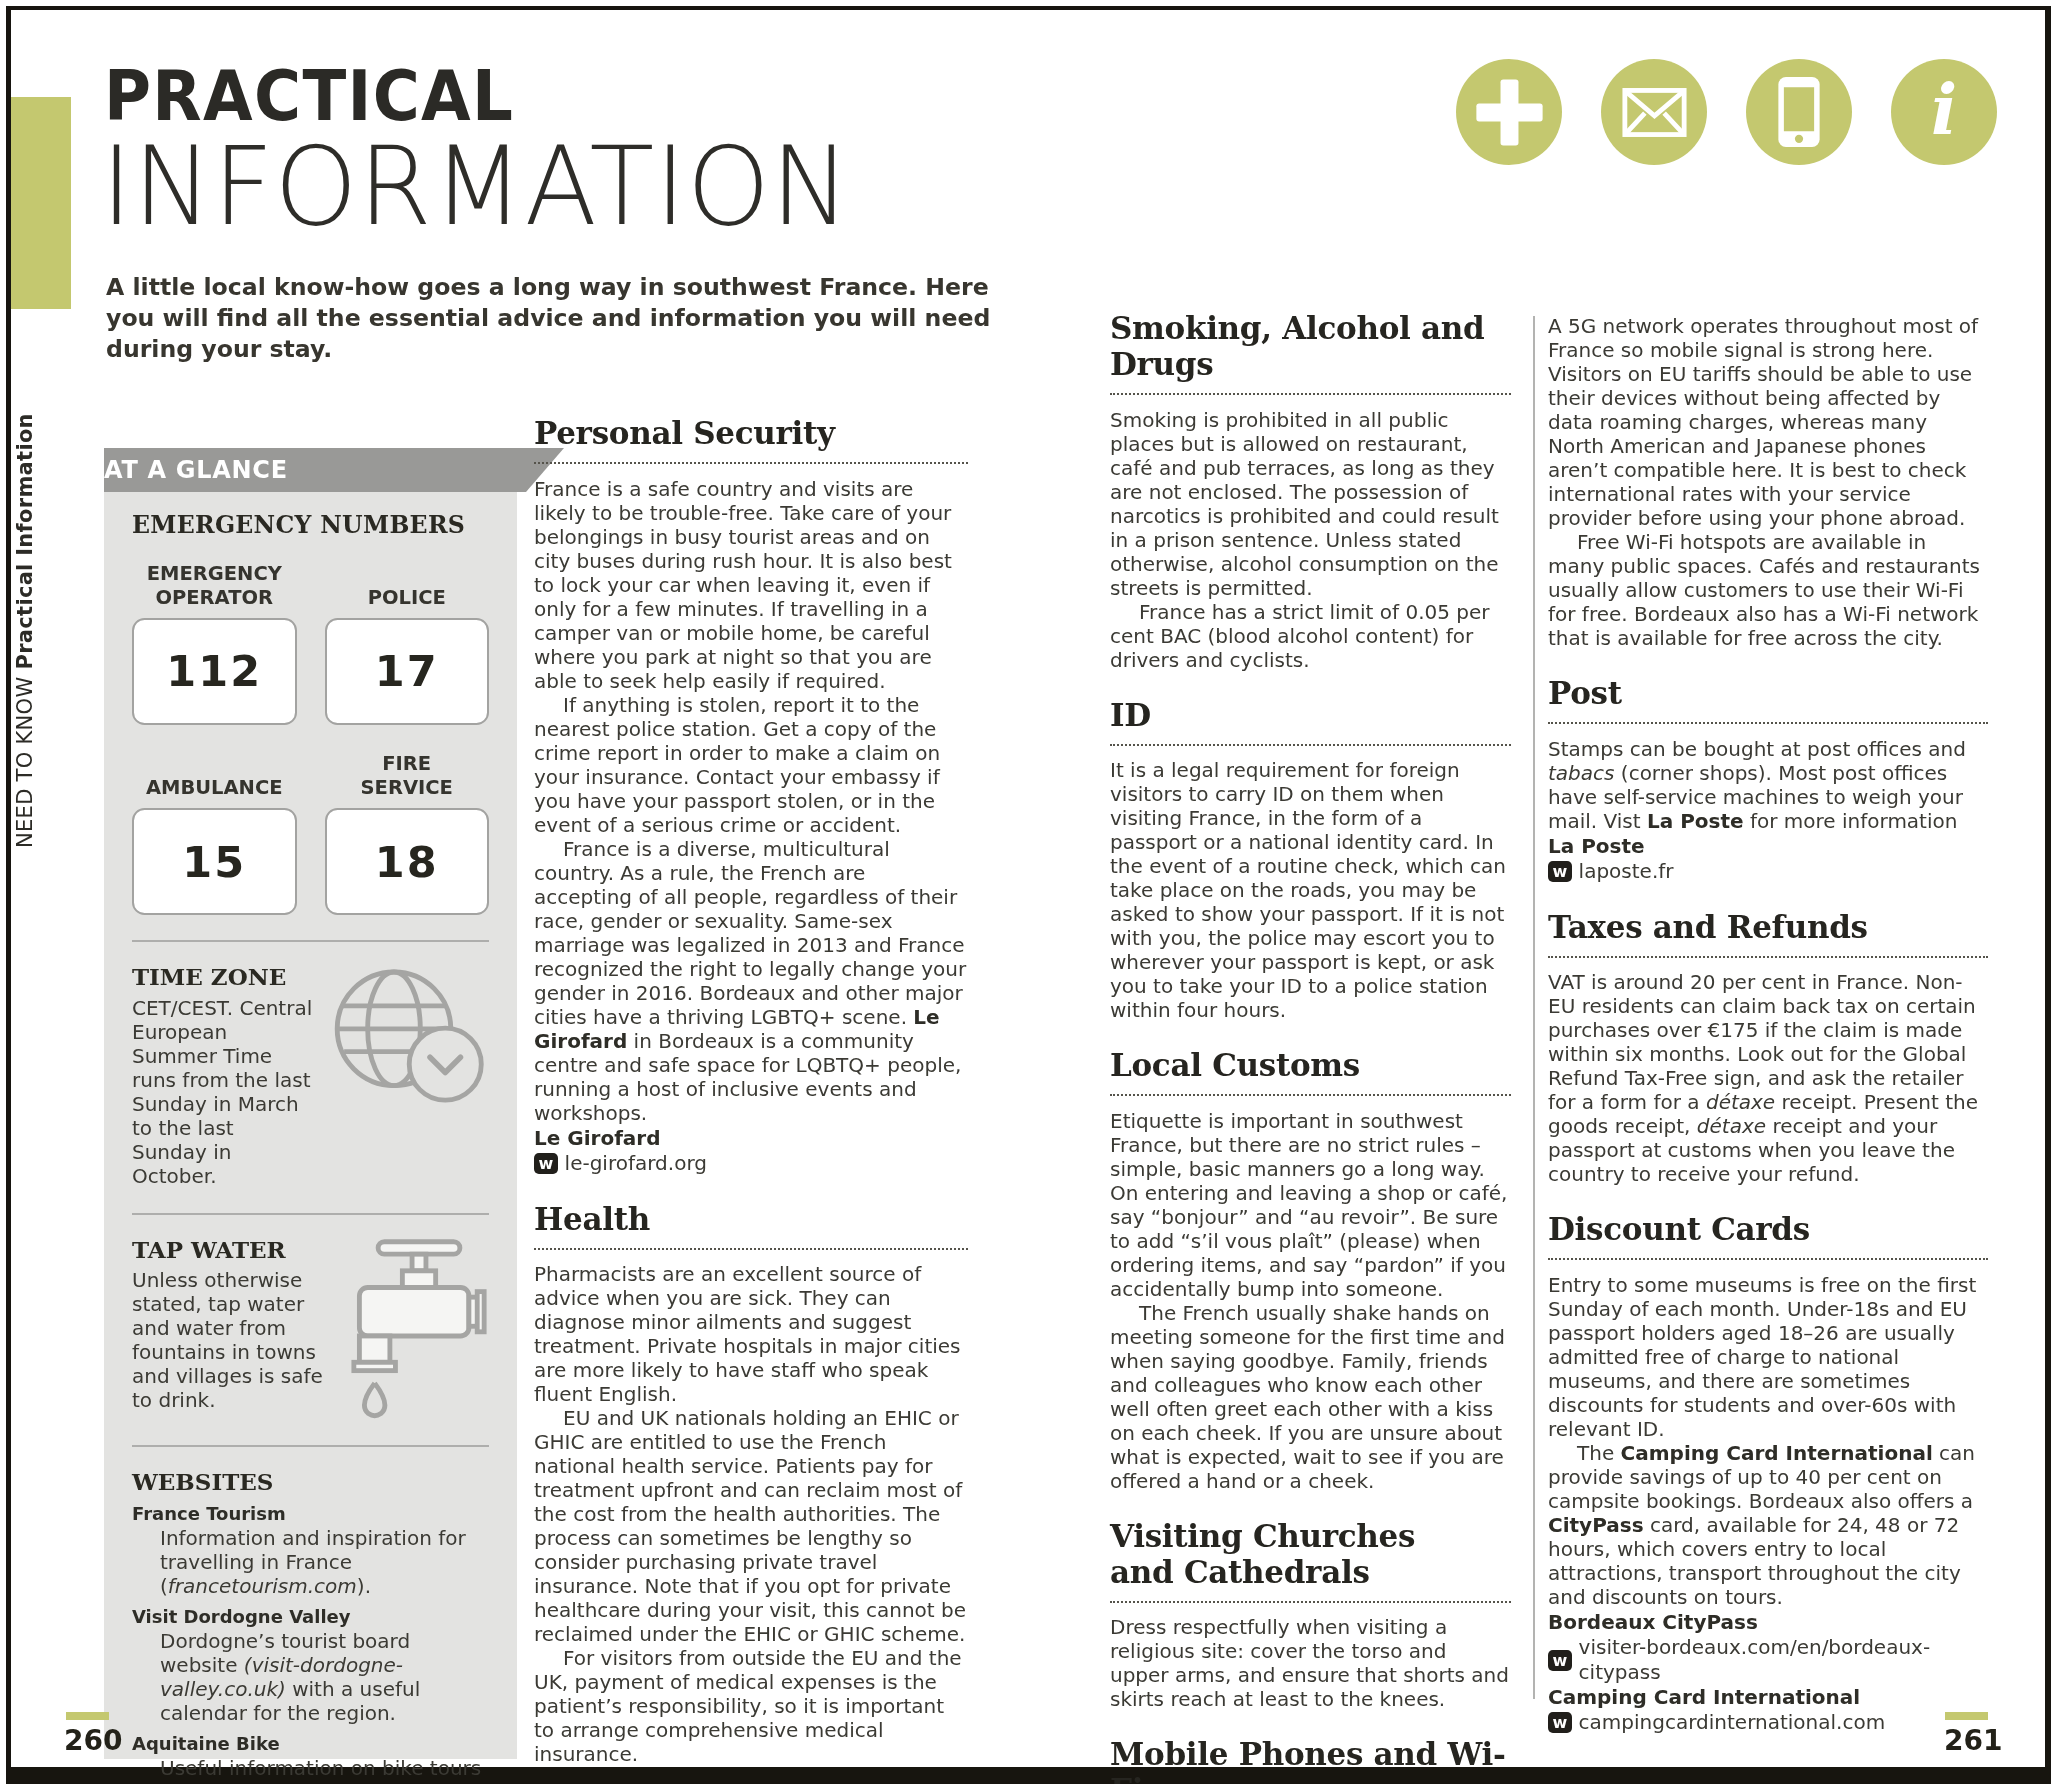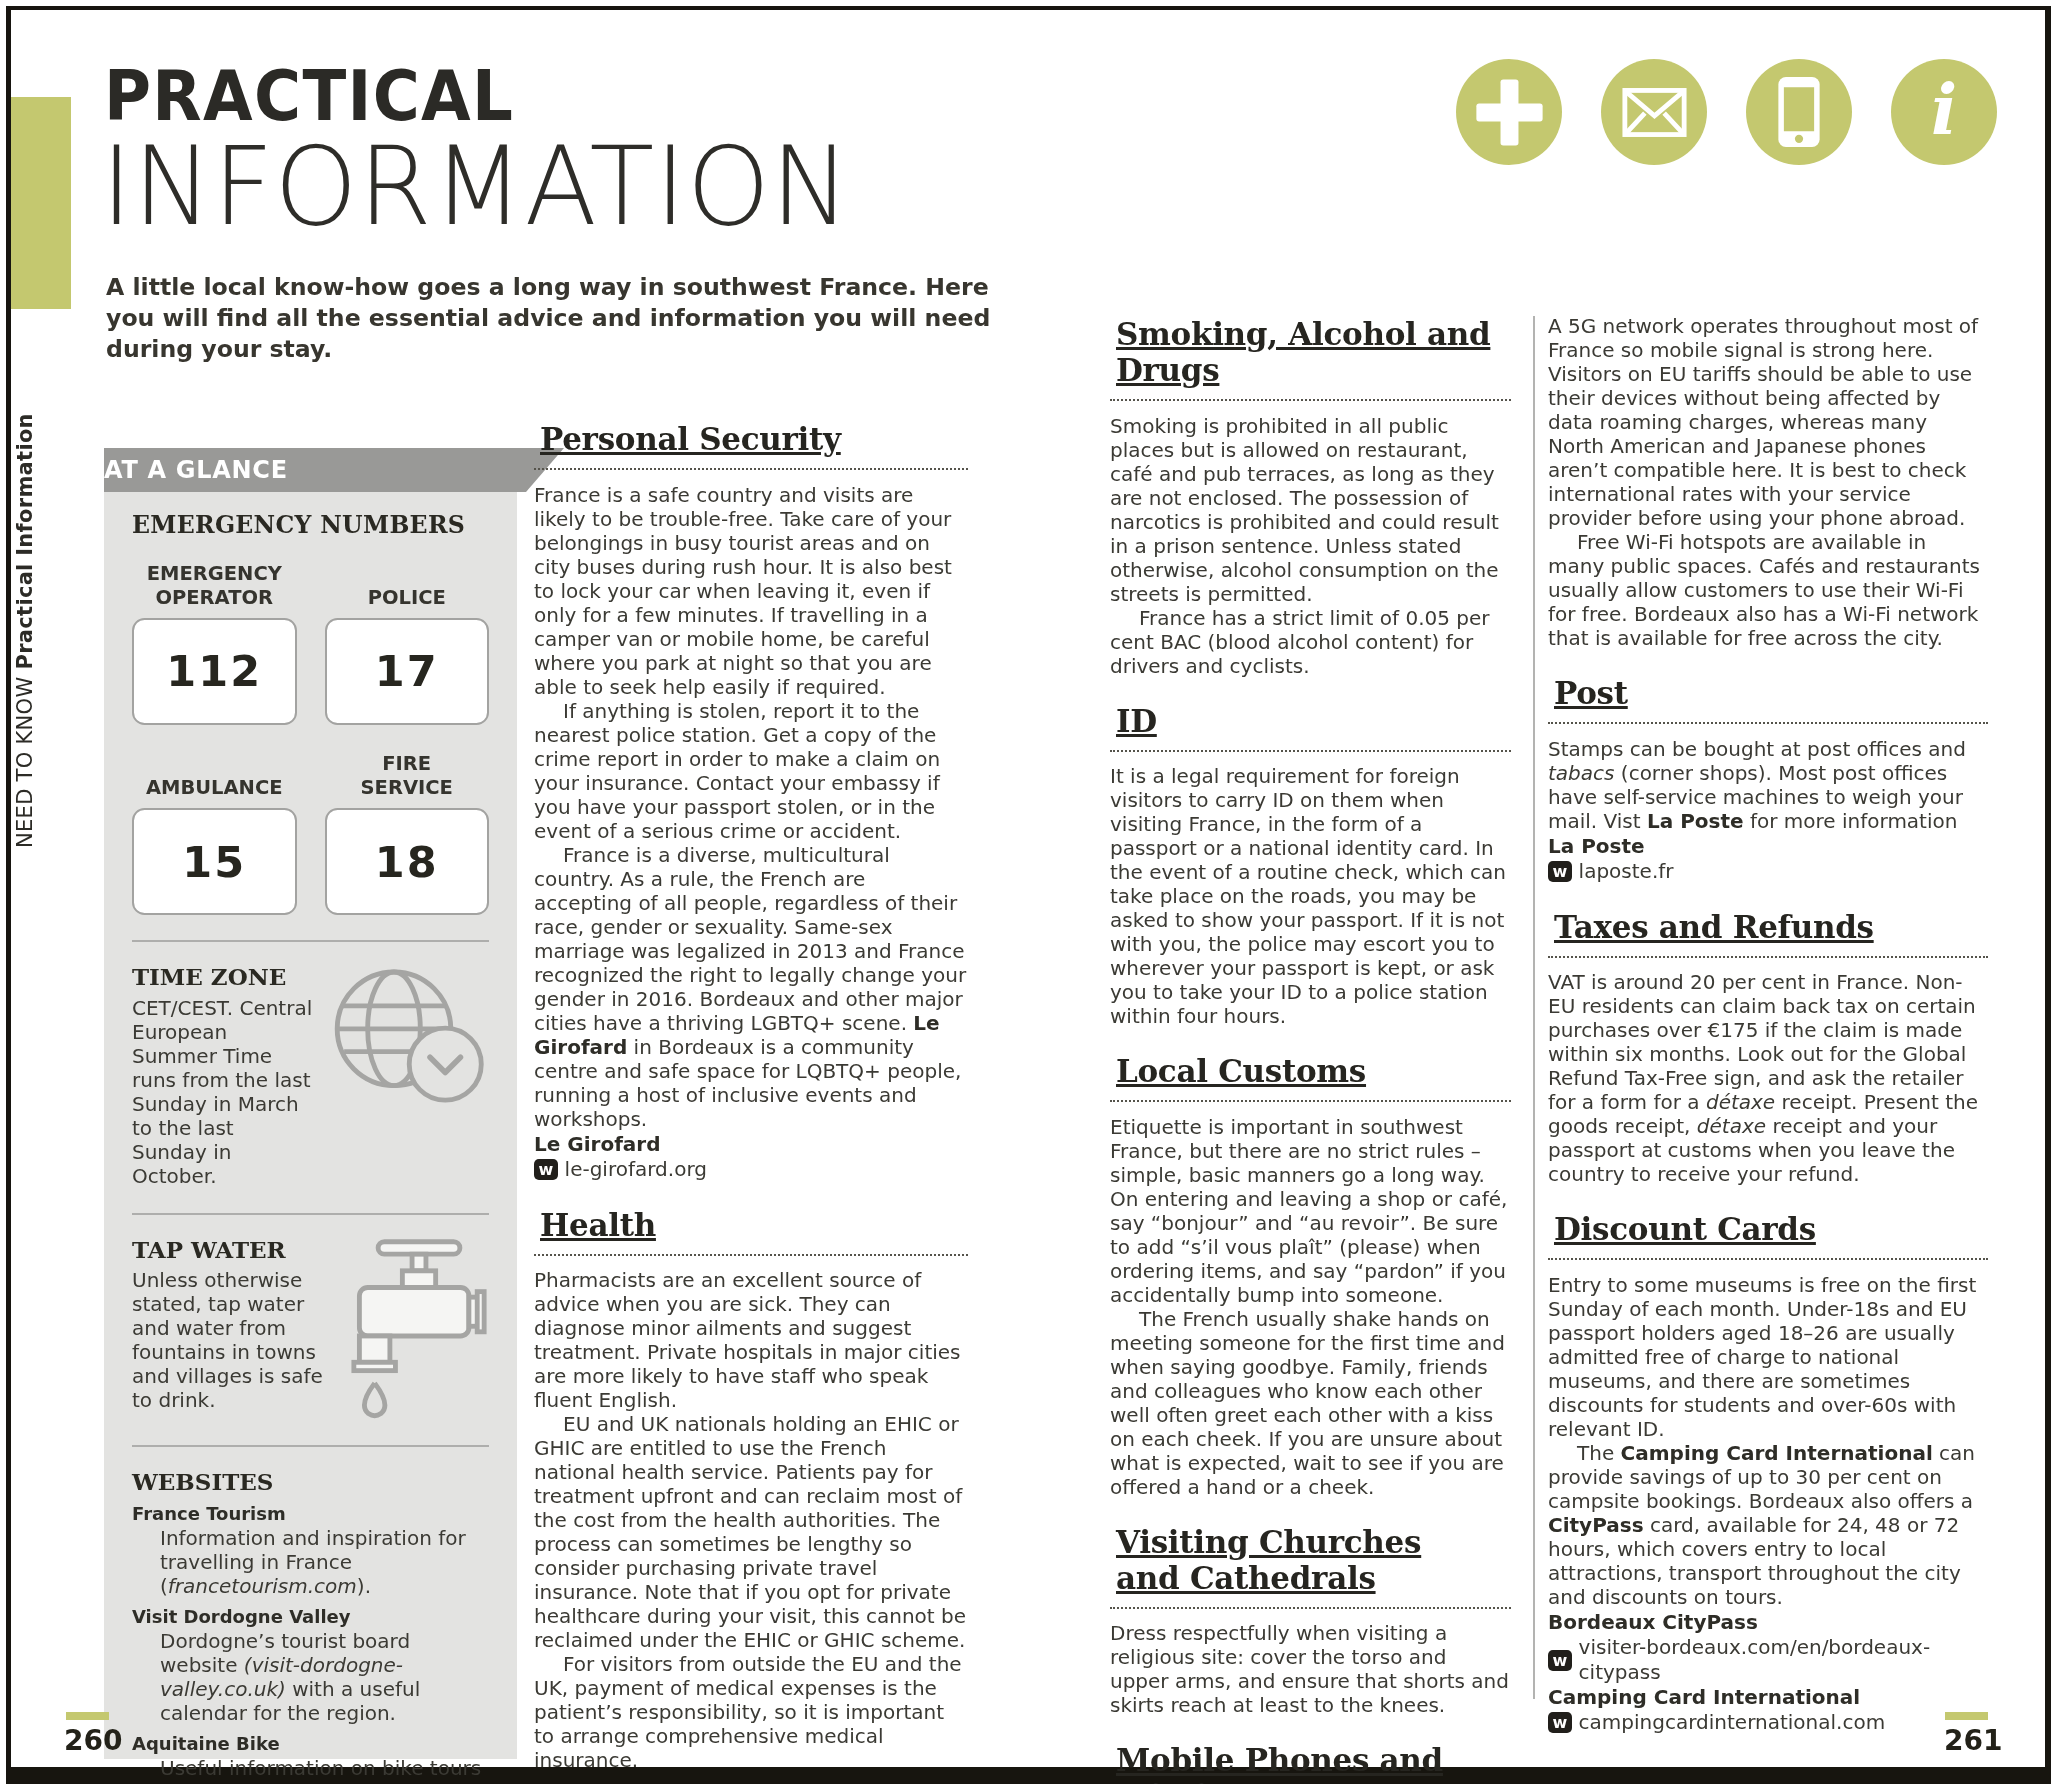--- a/index.html
+++ b/index.html
@@ -57,22 +57,22 @@
   #websites-head{font-size:23px;}
   .site{margin-top:7px;}
   .site-name{font-size:18px;line-height:24px;font-weight:700;color:#2e2d27;}
   .site-desc{font-size:20px;line-height:24px;padding-left:28px;color:#3b3a34;}
   
   .col{position:absolute;}
   #col2{left:534px;top:415px;width:434px;}
   #col3{left:1110px;top:310px;width:401px;}
   #col4{left:1548px;top:314px;width:440px;}
   .sec{margin-bottom:25px;}
-  .sec h2{margin:6px;font-family:"DejaVu Serif","Liberation Serif",serif;font-weight:700;
-      font-size:31px;line-height:36px;color:#262520;white-space:pre-line;letter-spacing:-0.3px;text-decoration:underline;}
+  .sec h2{margin:0;font-family:"DejaVu Serif","Liberation Serif",serif;font-weight:700;
+      font-size:31px;line-height:36px;color:#262520;white-space:pre-line;letter-spacing:-0.3px;}
   .rule{border-bottom:2.8px dotted #55534b;margin:11px 0 12.5px;}
   .para{margin:0;font-size:20px;line-height:24px;color:#3b3a34;}
   .indent{text-indent:29px;}
   .seg-b{font-weight:700;color:#2e2d27;}
   .seg-i{font-style:italic;}
   .ref{margin-top:1.4px;}
   .ref-name{font-size:20px;line-height:25px;font-weight:700;color:#2e2d27;}
   .ref-url{font-size:20px;line-height:25px;display:flex;align-items:center;color:#3b3a34;}
   .wicon{display:inline-flex;width:23.6px;height:21px;background:#211f1b;color:#fff;border-radius:4.9px;
       align-items:center;justify-content:center;font-size:16px;font-weight:700;margin-right:7px;flex:0 0 auto;}
@@ -293,21 +293,21 @@
   </section>
   <section class="sec">
     <h2>Taxes and Refunds</h2>
     <div class="rule"></div>
     <p class="para"><span>VAT is around 20 per cent in France. Non-EU residents can claim back tax on certain purchases over €175 if the claim is made within six months. Look out for the Global Refund Tax-Free sign, and ask the retailer for a form for a </span><span class="seg-i">détaxe</span><span> receipt. Present the goods receipt, </span><span class="seg-i">détaxe</span><span> receipt and your passport at customs when you leave the country to receive your refund.</span></p>
   </section>
   <section class="sec">
     <h2>Discount Cards</h2>
     <div class="rule"></div>
     <p class="para"><span>Entry to some museums is free on the first Sunday of each month. Under-18s and EU passport holders aged 18–26 are usually admitted free of charge to national museums, and there are sometimes discounts for students and over-60s with relevant ID.</span></p>
-    <p class="para indent"><span>The </span><span class="seg-b">Camping Card International</span><span> can provide savings of up to 30 per cent on campsite bookings. Bordeaux also offers a </span><span class="seg-b">CityPass</span><span> card, available for 24, 48 or 72 hours, which covers entry to local attractions, transport throughout the city and discounts on tours.</span></p>
+    <p class="para indent"><span>The </span><span class="seg-b">Camping Card International</span><span> can provide savings of up to 40 per cent on campsite bookings. Bordeaux also offers a </span><span class="seg-b">CityPass</span><span> card, available for 24, 48 or 72 hours, which covers entry to local attractions, transport throughout the city and discounts on tours.</span></p>
     <div class="ref">
       <div class="ref-name">Bordeaux CityPass</div>
       <div class="ref-url">
           <span class="wicon">w</span>
           <span>visiter-bordeaux.com/en/bordeaux-citypass</span>
         </div>
       <div class="ref-name">Camping Card International</div>
       <div class="ref-url">
           <span class="wicon">w</span>
           <span>campingcardinternational.com</span>

